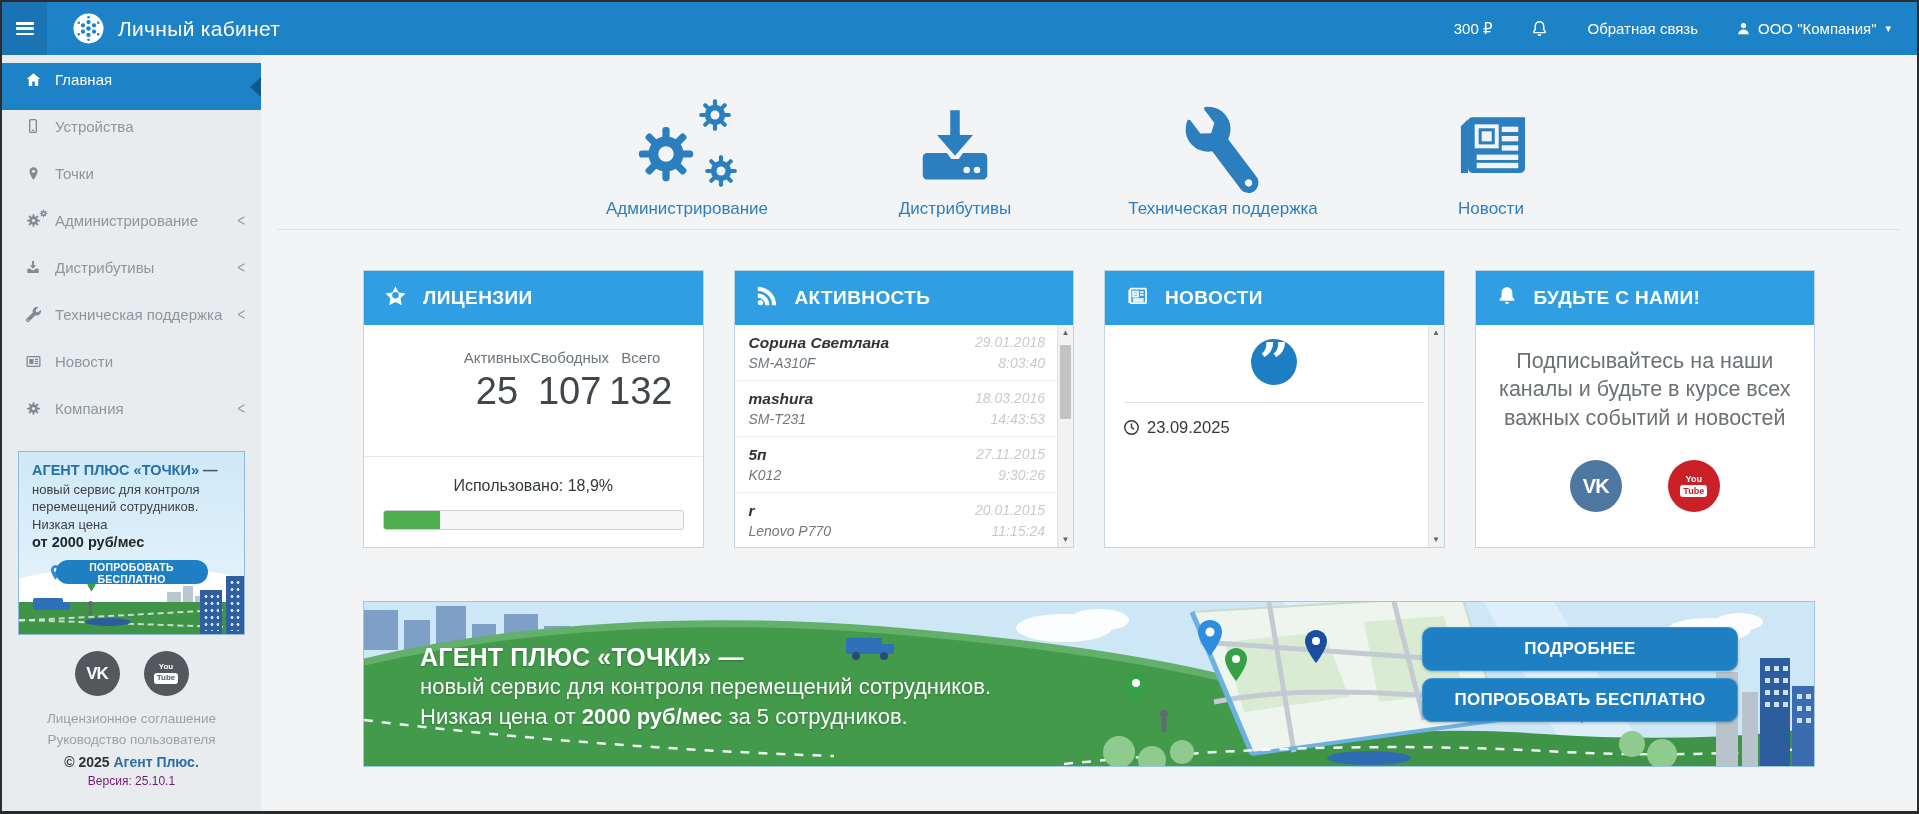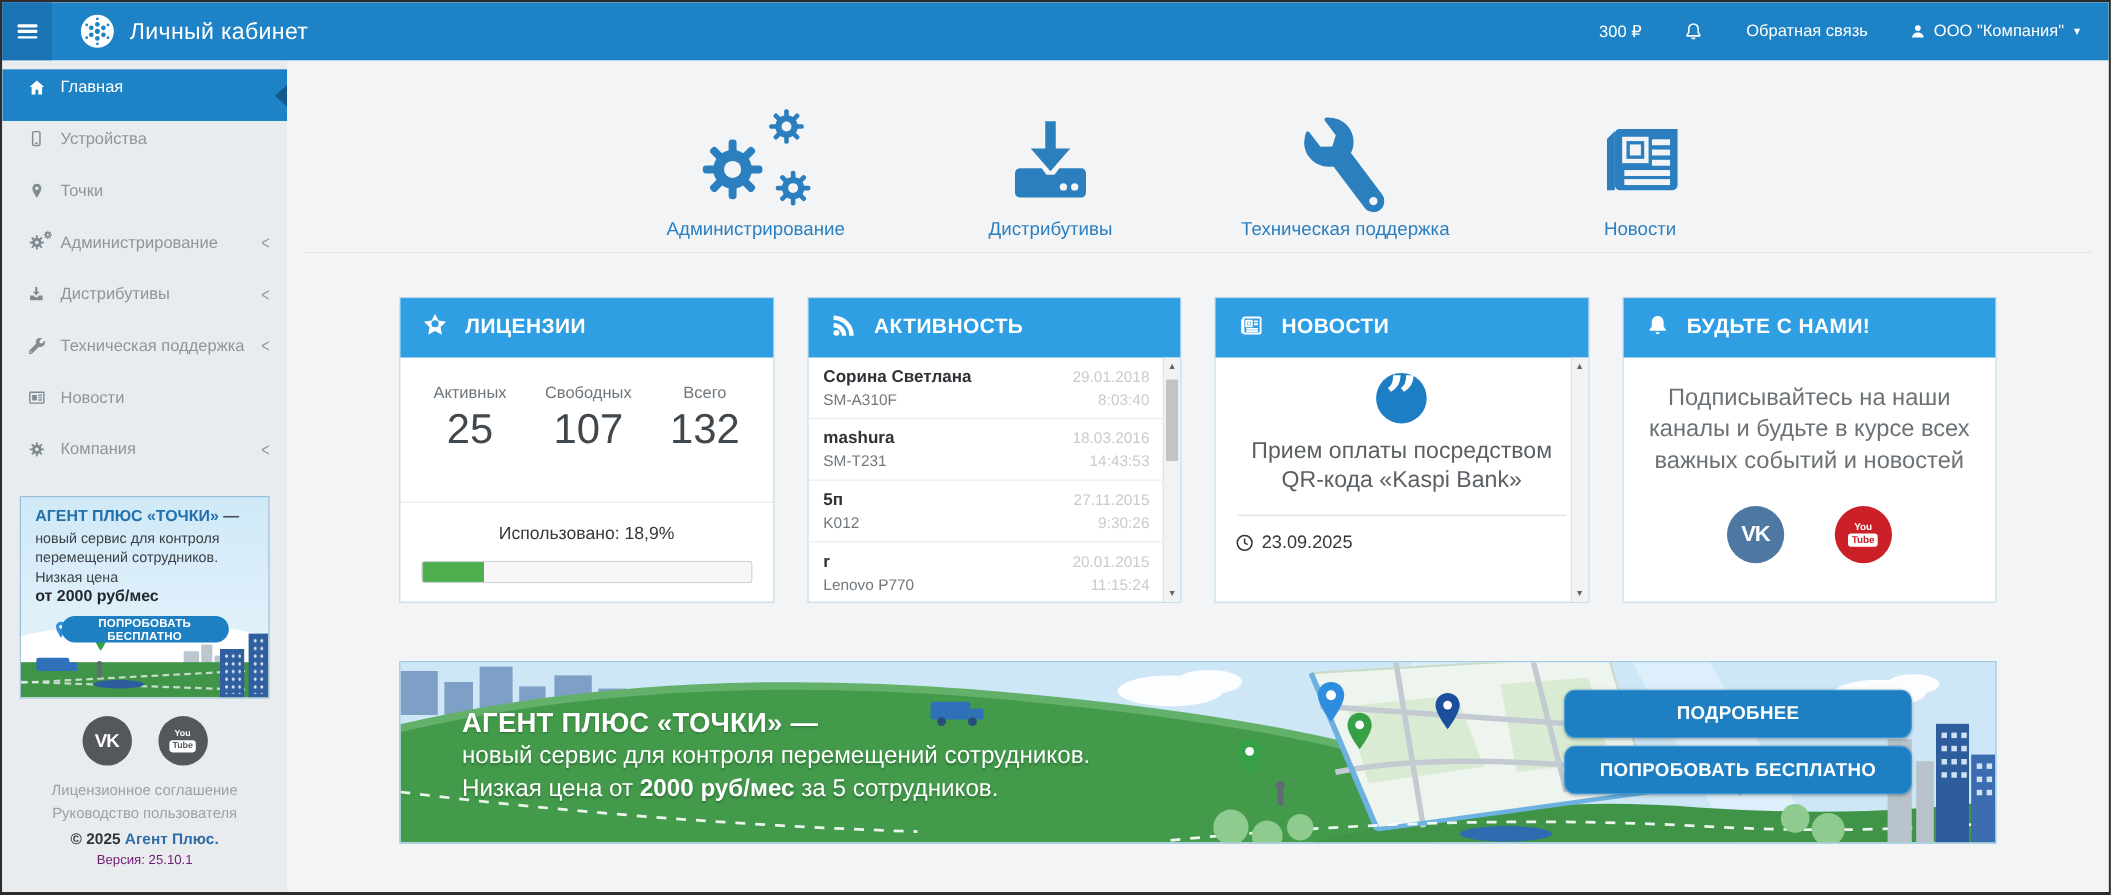--- a/index.html
+++ b/index.html
@@ -92,31 +92,31 @@
   .gears-wrap .g-br  { position:absolute; right:0; bottom:0; }
 
   
   .cards { display:flex; gap:30px; margin:40px 102px 0; }
   .card { flex:1; background:#fff; border:1px solid #bcd6e8; height:278px; }
   .card-head { height:54px; background:#2f9ee3; color:#fff; display:flex; align-items:center; gap:16px; padding:0 20px;font-weight:bold; }
   .card-title { font-size:19px; letter-spacing:.4px; }
   .card-body { position:relative; height:222px; overflow:hidden; }
 
   
-  .lic-stats { display:flex; justify-content:space-between; padding:24px 30px 0; text-align:center; }
+  .lic-stats { display:flex; justify-content:flex-end; padding:24px 30px 0; text-align:center; }
   .lic-label { font-size:15px; color:#6e767c; }
   .lic-value { font-size:38px; color:#40474d; margin-top:4px; font-weight:400; }
   .lic-sep { border-top:1px solid #e6e6e6; margin-top:43px; }
   .lic-used { text-align:center; font-size:16px; color:#33383c; margin-top:20px; }
   .pbar { margin:15px 19px 0; height:20px; background:#f7f7f7; border:1px solid #cfcfcf; border-radius:3px; overflow:hidden; }
   .pfill { height:100%; background:#4cae4c; width:0; }
 
   
   .act-list { position:absolute; inset:0 16px 0 0; }
-  .act-row { display:flex; align-items:center; height:56px; padding:0 12px 0 14px; border-bottom:1px solid #eaeaea; }
+  .act-row { display:flex; align-items:center; height:56px; padding:0 12px 0 14px; border-bottom:1px solid #eaeaea;font-style:italic; }
   .act-name { font-size:15.5px; font-weight:bold; color:#2f3337; line-height:1.35; }
   .act-dev { font-size:14px; color:#70787e; line-height:1.35; }
   .act-when { margin-left:auto; text-align:right; font-size:14px; color:#c6cbd0; line-height:1.5; }
 
   
   .vscroll { position:absolute; top:0; right:0; bottom:0; width:16px; background:#f2f2f2; border-left:1px solid #e2e2e2; cursor:pointer; }
   .vs-arrow { position:absolute; left:0; right:0; height:15px; display:flex; align-items:center; justify-content:center;
               font-size:8px; color:#5f6569; }
   .vs-arrow.up { top:0; } .vs-arrow.down { bottom:0; }
   .vs-thumb { position:absolute; left:2px; right:2px; background:#c3c3c3; border-radius:1px; }
@@ -575,21 +575,20 @@
                 <line x1="8" y1="15" x2="18.6" y2="15"></line>
                   <line x1="8" y1="17" x2="18.6" y2="17"></line>
               </svg>
             </span>
             <span class="card-title">НОВОСТИ</span>
           </div>
           <div class="card-body">
             <div class="news-quote">
                 <span>”</span>
               </div>
-            <div class="news-headline">Прием оплаты посредством QR-кода «Kaspi Bank»</div>
             <div class="news-hr"></div>
             <div class="news-date">
               <svg viewBox="0 0 24 24" width="17" height="17" fill="none" stroke="#33383c" stroke-width="2">
                 <circle cx="12" cy="12" r="9.5"></circle>
                   <path d="M12 6.5V12l3.8 2.2"></path>
               </svg>
               <span>23.09.2025</span>
             </div>
             <div class="vscroll">
               <div class="vs-arrow up">▲</div>

